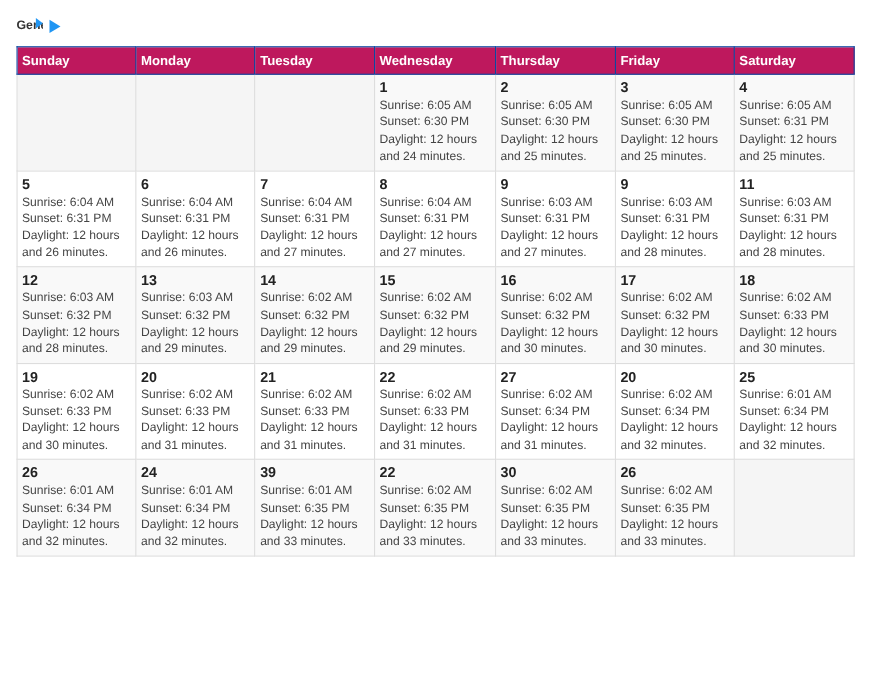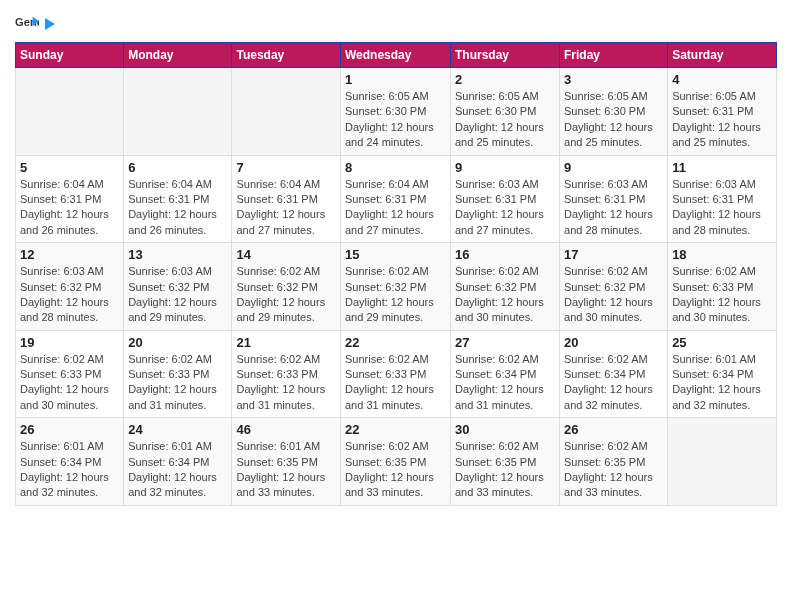--- a/index.html
+++ b/index.html
@@ -312,21 +312,21 @@
 and 32 minutes.</div>
         </td>
         <td>
           <span class="day-number">24</span>
           <div class="day-info" style="white-space: pre-line;">Sunrise: 6:01 AM
 Sunset: 6:34 PM
 Daylight: 12 hours
 and 32 minutes.</div>
         </td>
         <td>
-          <span class="day-number">46</span>
+          <span class="day-number">39</span>
           <div class="day-info" style="white-space: pre-line;">Sunrise: 6:01 AM
 Sunset: 6:35 PM
 Daylight: 12 hours
 and 33 minutes.</div>
         </td>
         <td>
           <span class="day-number">22</span>
           <div class="day-info" style="white-space: pre-line;">Sunrise: 6:02 AM
 Sunset: 6:35 PM
 Daylight: 12 hours

